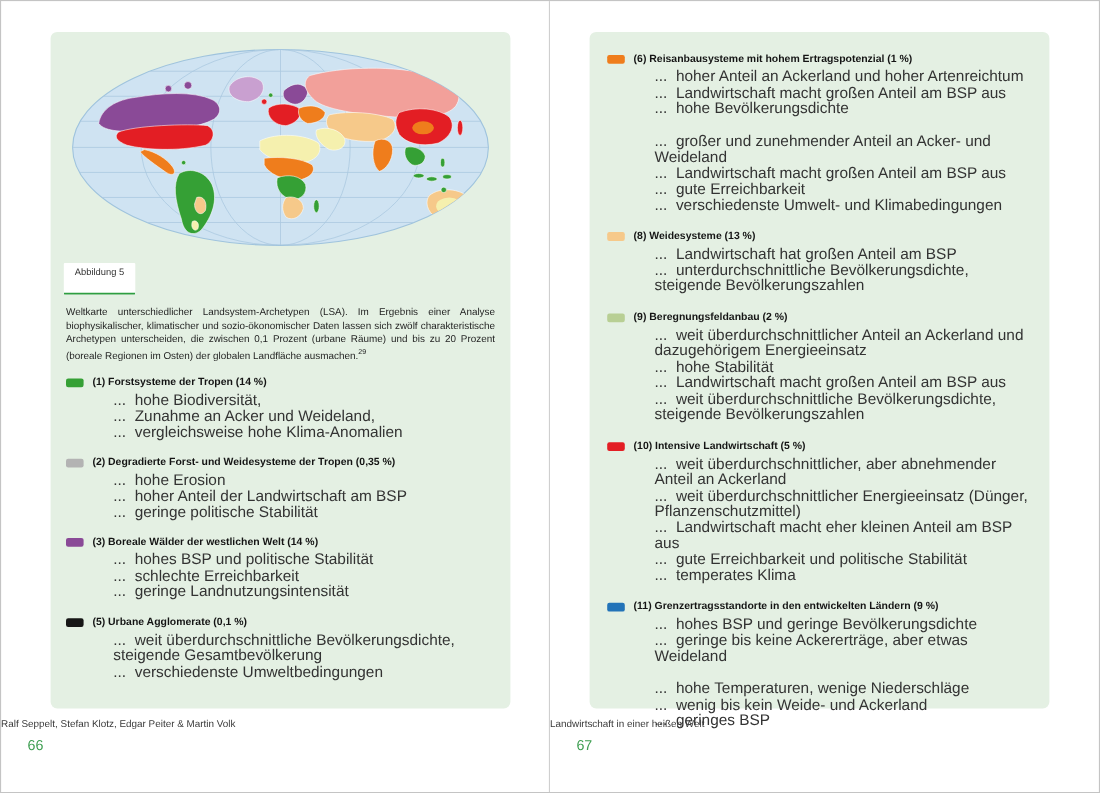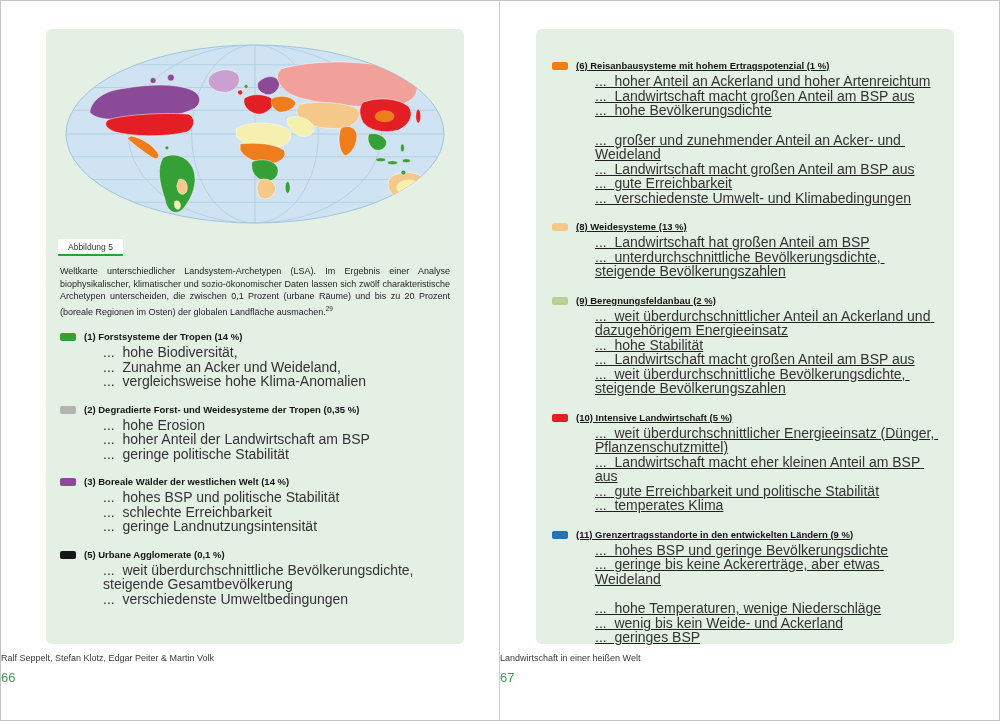--- a/index.html
+++ b/index.html
@@ -3,43 +3,43 @@
 <meta charset="utf-8">
 <style>
   html,body{margin:0;padding:0;}
   body{width:1000px;height:721px;overflow:hidden;background:#fff;}
   .spread{width:1000px;height:721px;box-sizing:border-box;border:1px solid #c4c4c4;background:#ffffff;
     display:flex;position:relative;font-family:"Liberation Sans",sans-serif;color:#1f1f1f;}
   .page{flex:1 1 50%;position:relative;box-sizing:border-box;}
   .page-left{border-right:1px solid #cfcfcf;}
   .panel{position:absolute;top:28px;width:418px;height:615px;background:#e4f0e3;border-radius:6px;box-sizing:border-box;}
   .page-left .panel{left:45px;}
-  .page-right .panel{left:36px;padding-top:30px;text-decoration:underline;}
+  .page-right .panel{left:36px;padding-top:18px;}
 
   .map-wrap{padding-top:12px;display:flex;justify-content:center;}
 
-  .fig-label{display:inline-block;margin:10px 0 0 12px;background:#ffffff;padding:3px 10px 2px;
+  .fig-label{display:inline-block;margin:10px 0 0 12px;background:#ffffff;padding:3px 10px 14px;
     font-size:8.5px;color:#333;border-bottom:2.5px solid #2f9e41;border-radius:1px;}
 
   .caption{margin:9px 14px 0;font-size:9px;line-height:12.5px;text-align:justify;color:#1f1f1f;}
   .caption sup{font-size:6.5px;}
 
   .legend{margin:12px 14px 0;}
   .page-right .legend{margin:0 16px 0;}
   .legend-item{margin-bottom:14px;}
   .page-right .legend-item{margin-bottom:15px;}
   .legend-head{display:flex;align-items:flex-start;}
   .swatch{flex:0 0 16px;width:16px;height:8px;border-radius:2px;margin-top:3px;margin-right:8px;}
   .legend-title{font-weight:bold;font-size:9.5px;line-height:14px;color:#141414;}
   .legend-details{margin-left:43px;margin-top:1px;}
   .legend-detail{font-size:14px;line-height:14.5px;color:#333;white-space:pre-wrap;}
 
   .footer{position:absolute;left:0;right:0;top:652px;text-align:left;}
   .running-head{font-size:9px;color:#3a3a3a;}
-  .page-num{margin-top:7px;font-size:13px;color:#3f9f52;}
+  .page-num{margin-top:7px;font-size:13px;color:#3f9f52;margin-left:24px;}
 </style>
 </head>
 <body>
 
 <div class="spread">
 
   <div class="page page-left">
     <div class="panel">
 
       <div class="map-wrap">
@@ -228,20 +228,21 @@
               <div class="legend-detail">...  Landwirtschaft macht großen Anteil am BSP aus</div>
               <div class="legend-detail">...  weit überdurchschnittliche Bevölkerungsdichte, steigende Bevölkerungszahlen</div>
             </div>
           </div>
           <div class="legend-item">
             <div class="legend-head">
               <span class="swatch" style="background: rgb(227, 30, 36);"></span>
               <span class="legend-title">(10) Intensive Landwirtschaft (5 %)</span>
             </div>
             <div class="legend-details">
+              <div class="legend-detail">...  weit überdurchschnittlicher, aber abnehmender Anteil an Ackerland</div>
               <div class="legend-detail">...  weit überdurchschnittlicher Energieeinsatz (Dünger, Pflanzenschutzmittel)</div>
               <div class="legend-detail">...  Landwirtschaft macht eher kleinen Anteil am BSP aus</div>
               <div class="legend-detail">...  gute Erreichbarkeit und politische Stabilität</div>
               <div class="legend-detail">...  temperates Klima</div>
             </div>
           </div>
           <div class="legend-item">
             <div class="legend-head">
               <span class="swatch" style="background: rgb(34, 115, 184);"></span>
               <span class="legend-title">(11) Grenzertragsstandorte in den entwickelten Ländern (9 %)</span>

